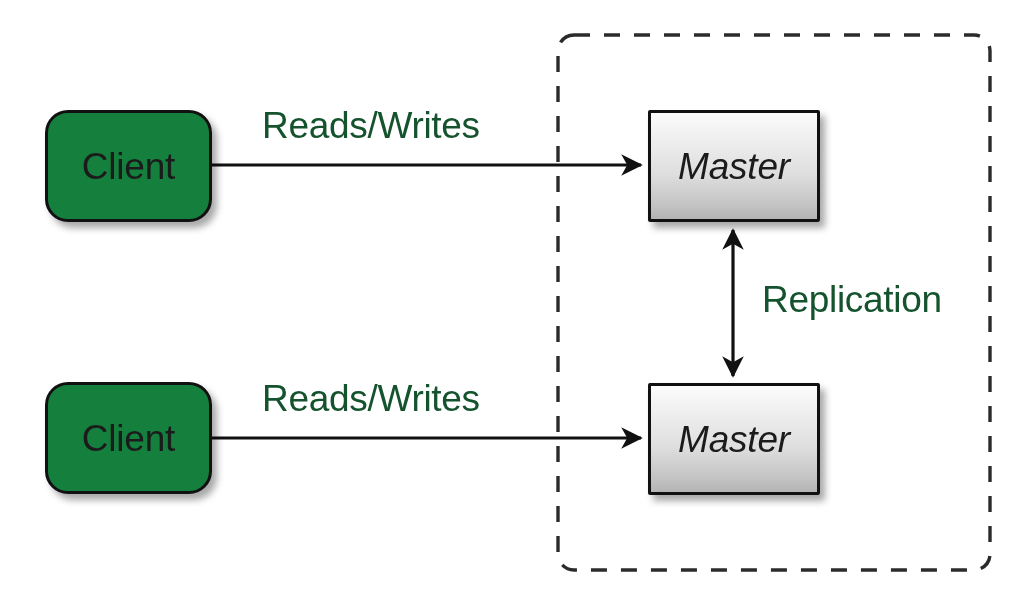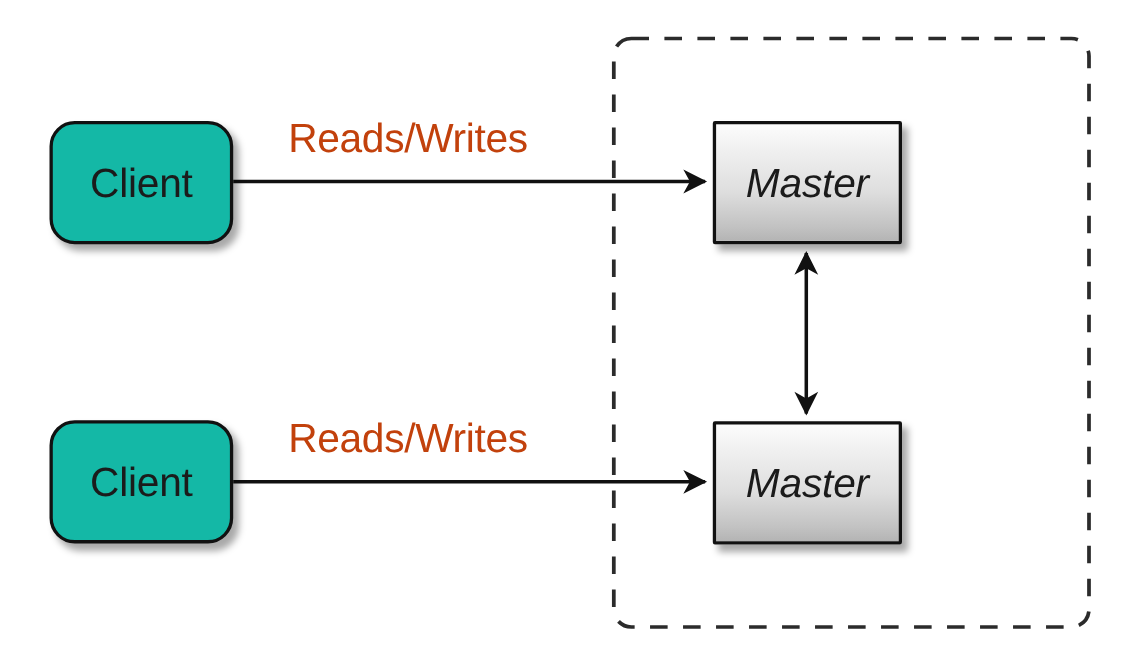--- a/index.html
+++ b/index.html
@@ -45,42 +45,42 @@
     font-size: 37px;
     font-weight: 400;
     color: #1b1b1b;
     letter-spacing: -0.2px;
     line-height: 1;
     white-space: nowrap;
   }
 
   
   .node-client {
-    background: #14b8a6;
+    background: #15803d;
     border: 3px solid #111111;
     border-radius: 23px;
     box-shadow: 5px 6px 7px rgba(0,0,0,0.34);
   }
 
   
   .node-master {
     background: linear-gradient(to bottom, #fcfcfc 0%, #f2f2f2 18%, #dedede 58%, #c2c2c2 88%, #b4b4b4 100%);
     border: 3px solid #111111;
     border-radius: 2px;
     box-shadow: 5px 6px 7px rgba(0,0,0,0.34);
     font-style: italic;
   }
 
   
   .edge-label {
     position: absolute;
     font-family: "Liberation Sans", sans-serif;
     font-size: 37px;
     font-weight: 400;
-    color: #c2410c;
+    color: #14532d;
     letter-spacing: -0.3px;
     line-height: 1;
     white-space: nowrap;
   }
 </style>
 </head>
 <body>
 
 <div id="diagram-canvas">
 
@@ -116,14 +116,15 @@
   </div>
 
   <div class="node node-master" style="left:648px; top:383px; width:172px; height:112px;">
     <span class="node-label">Master</span>
   </div>
 
   <div class="edge-label" style="left:262px; top:107px;">Reads/Writes</div>
 
   <div class="edge-label" style="left:262px; top:380px;">Reads/Writes</div>
 
+  <div class="edge-label" style="left:762px; top:281px;">Replication</div>
 
 </div>
 
 </body></html>

